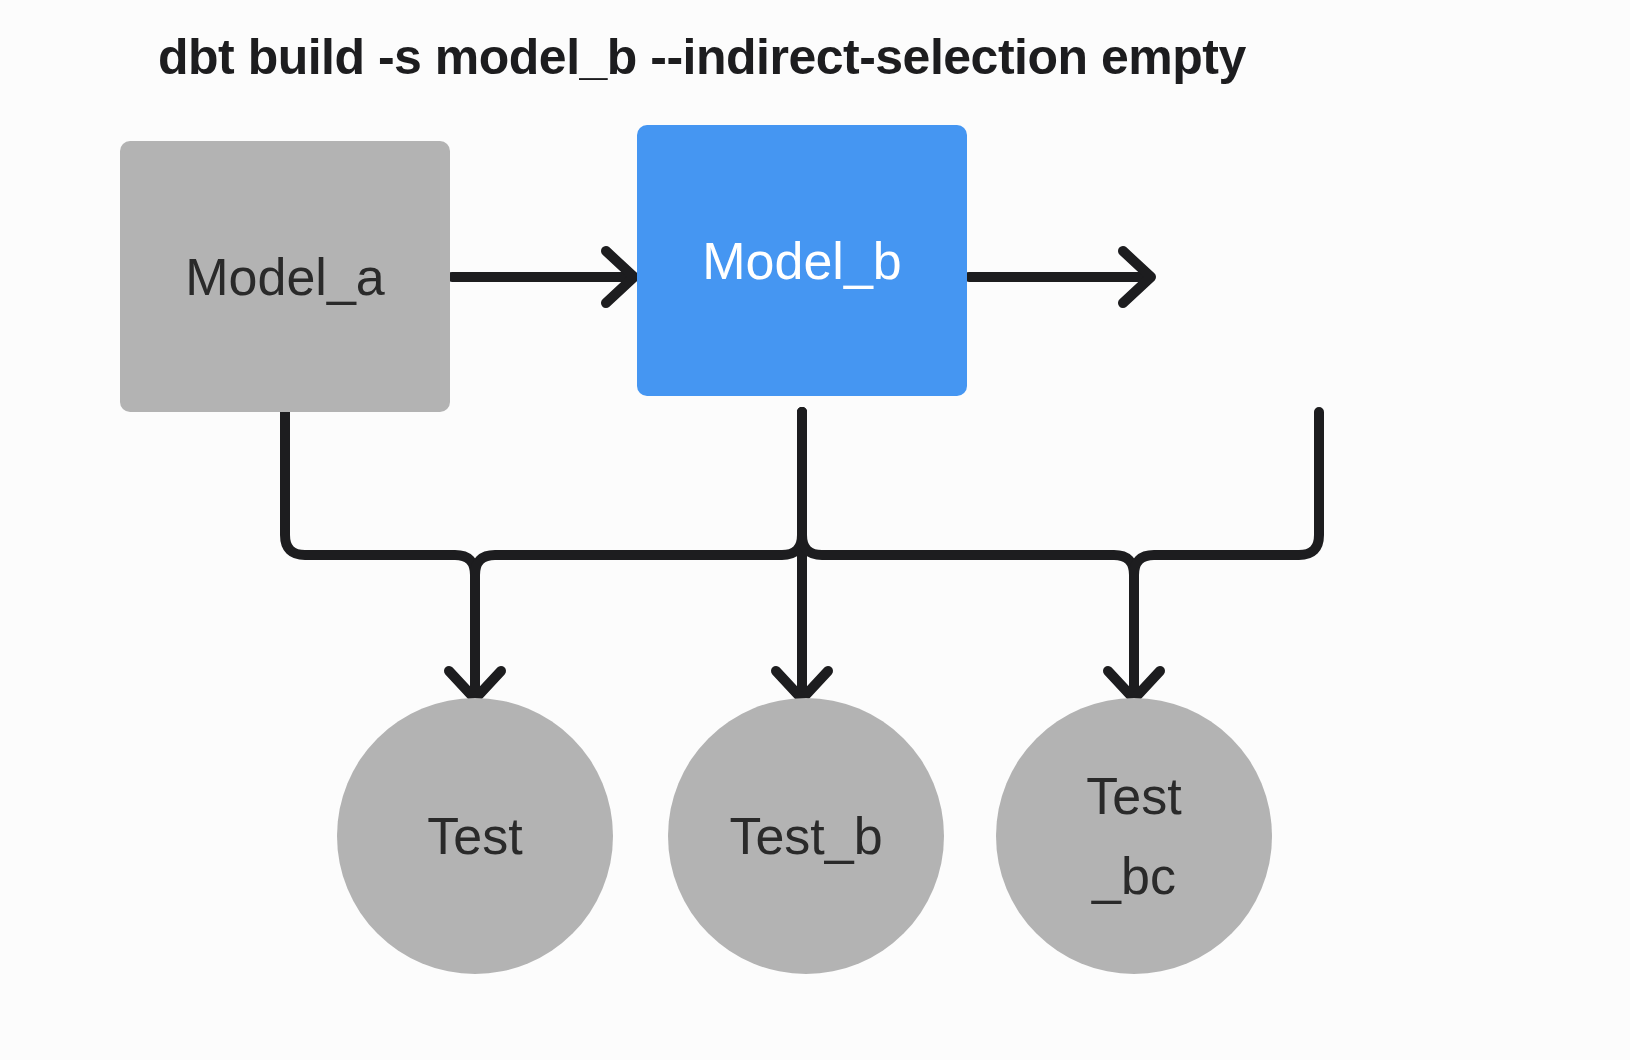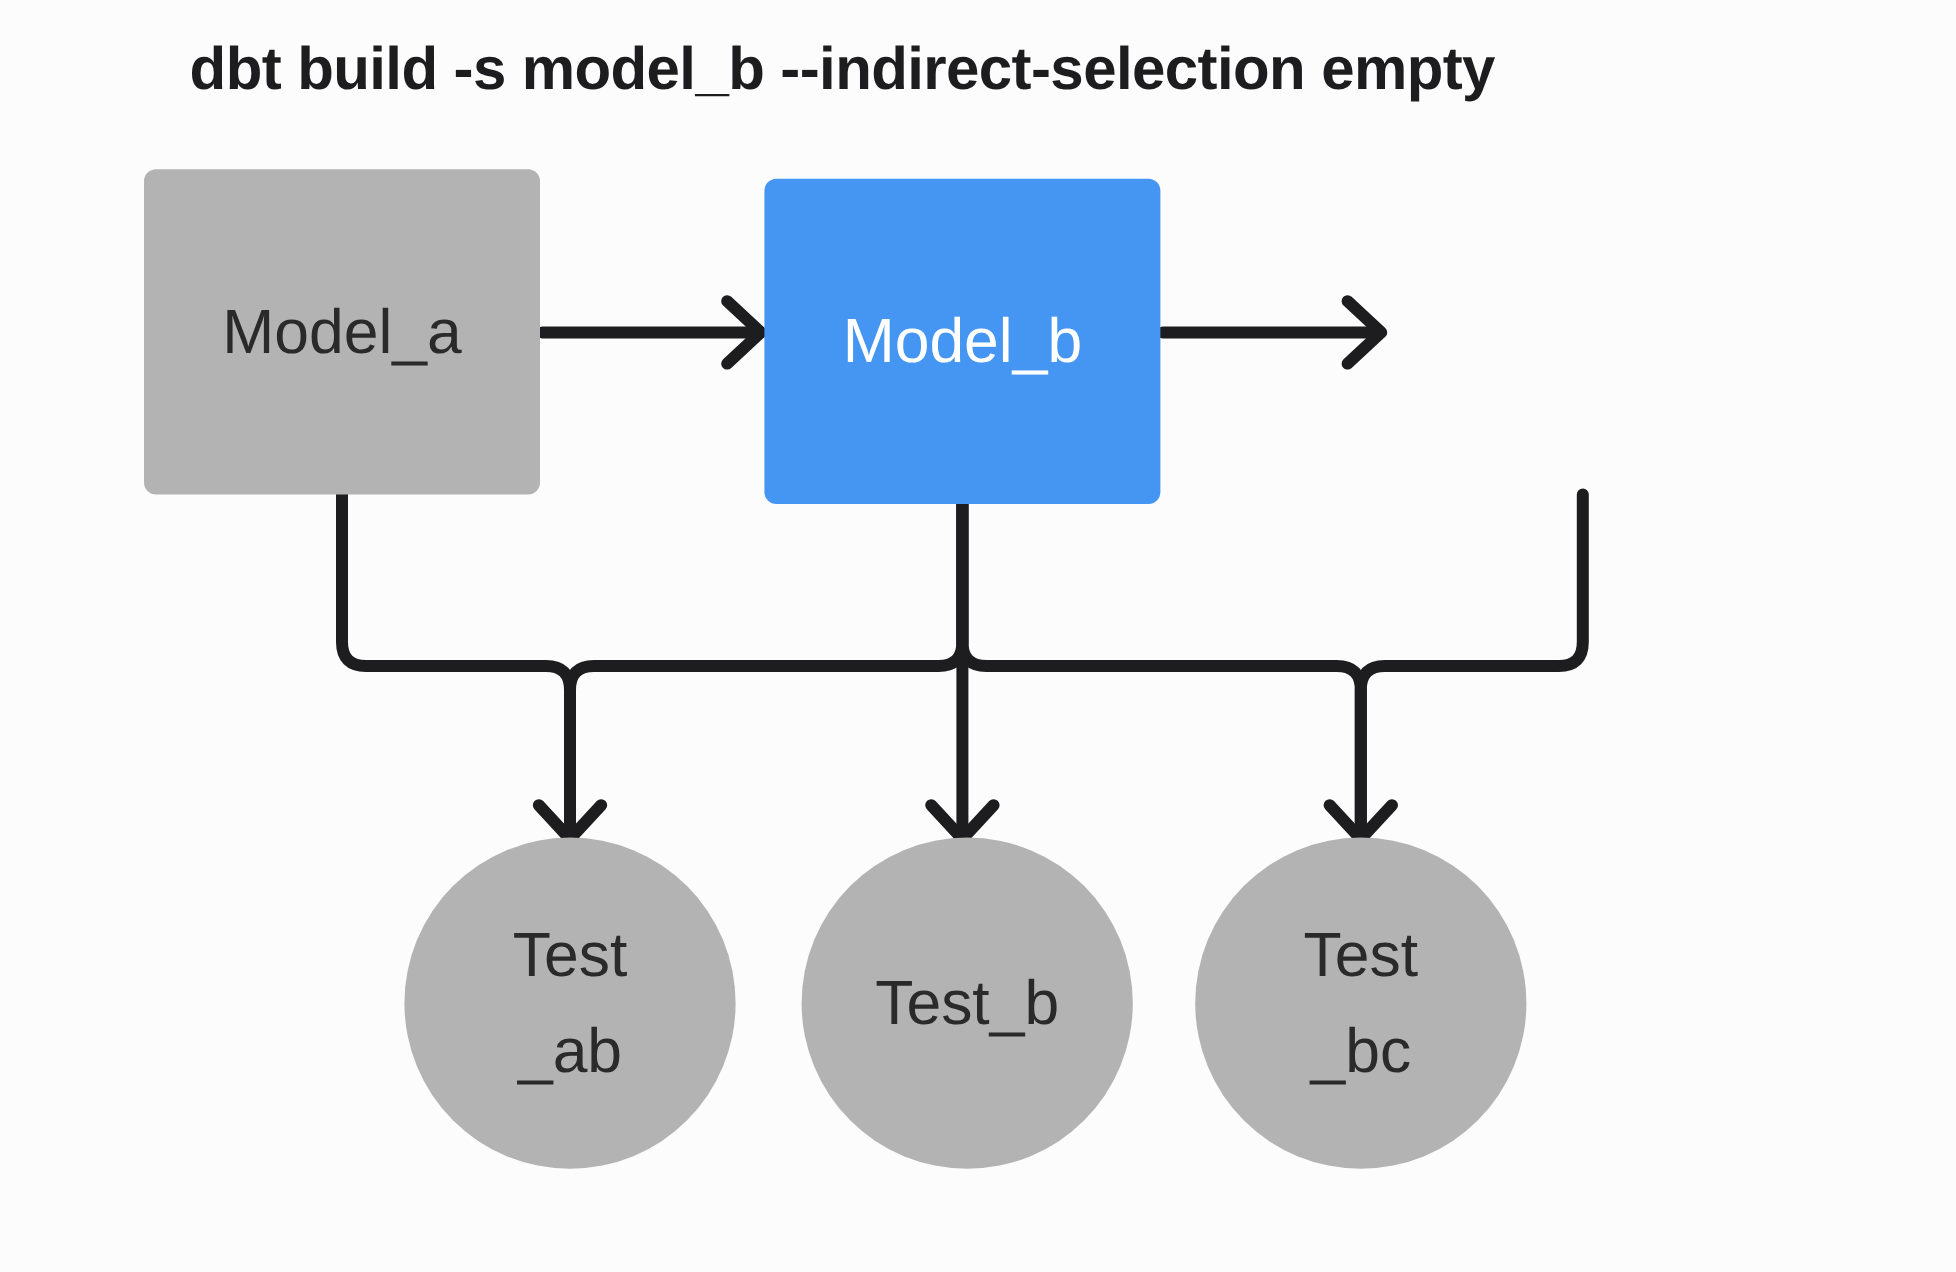--- a/index.html
+++ b/index.html
@@ -35,21 +35,21 @@
     align-items: center;
     justify-content: center;
     font-size: 52px;
     color: #2a2a2a;
   }
   .node-box.selected {
     background: #4596f2;
     color: #ffffff;
   }
   #model-a { left: 120px;  top: 141px; justify-content: center; }
-  #model-b { left: 637px;  top: 149px; text-align: right; }
+  #model-b { left: 637px;  top: 125px; text-align: right; }
   #model-c { left: 1154px; top: 141px; }
   .node-circle {
     position: absolute;
     width: 276px;
     height: 276px;
     border-radius: 50%;
     background: #b3b3b3;
     display: flex;
     flex-direction: column;
     align-items: center;
@@ -113,21 +113,20 @@
     <span>Model_a</span>
   </div>
 
   <div class="node-box selected" id="model-b">
     <span>Model_b</span>
   </div>
 
 
   <div class="node-circle" id="test-ab">
     <span>Test</span>
-    <span>_ab</span>
   </div>
 
   <div class="node-circle" id="test-b">
     <span>Test_b</span>
   </div>
 
   <div class="node-circle" id="test-bc">
     <span>Test</span>
     <span>_bc</span>
   </div>

